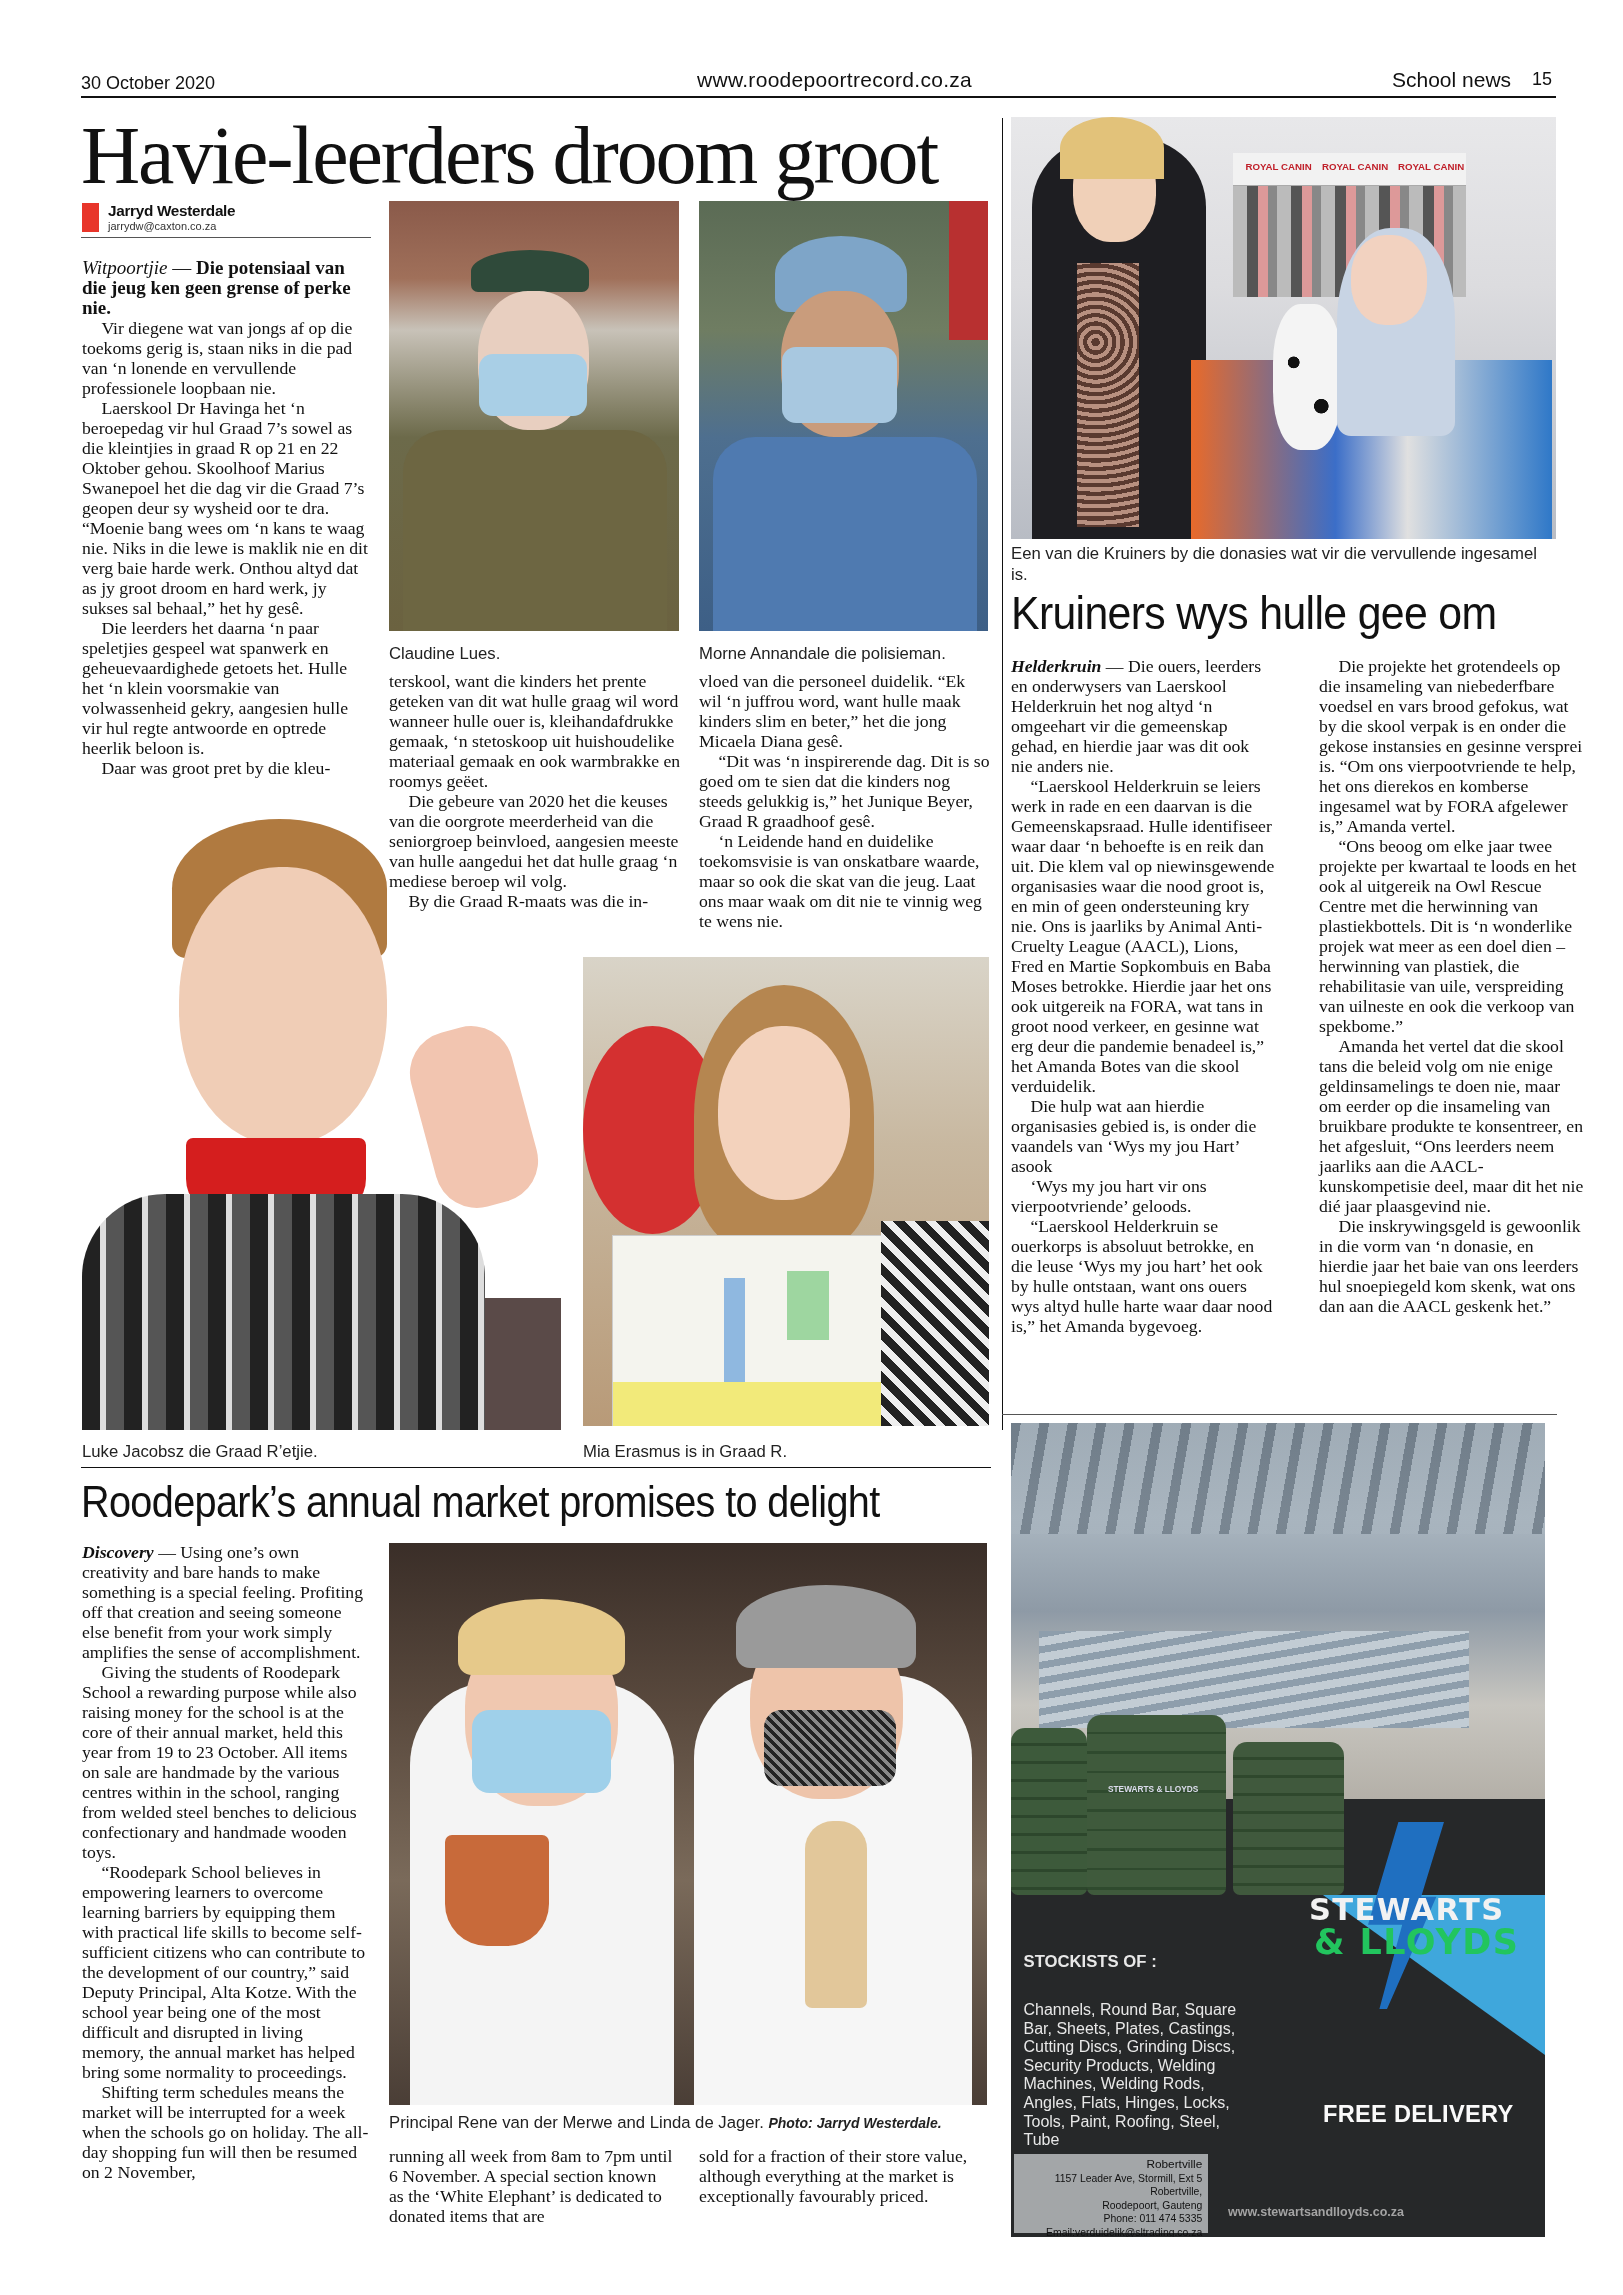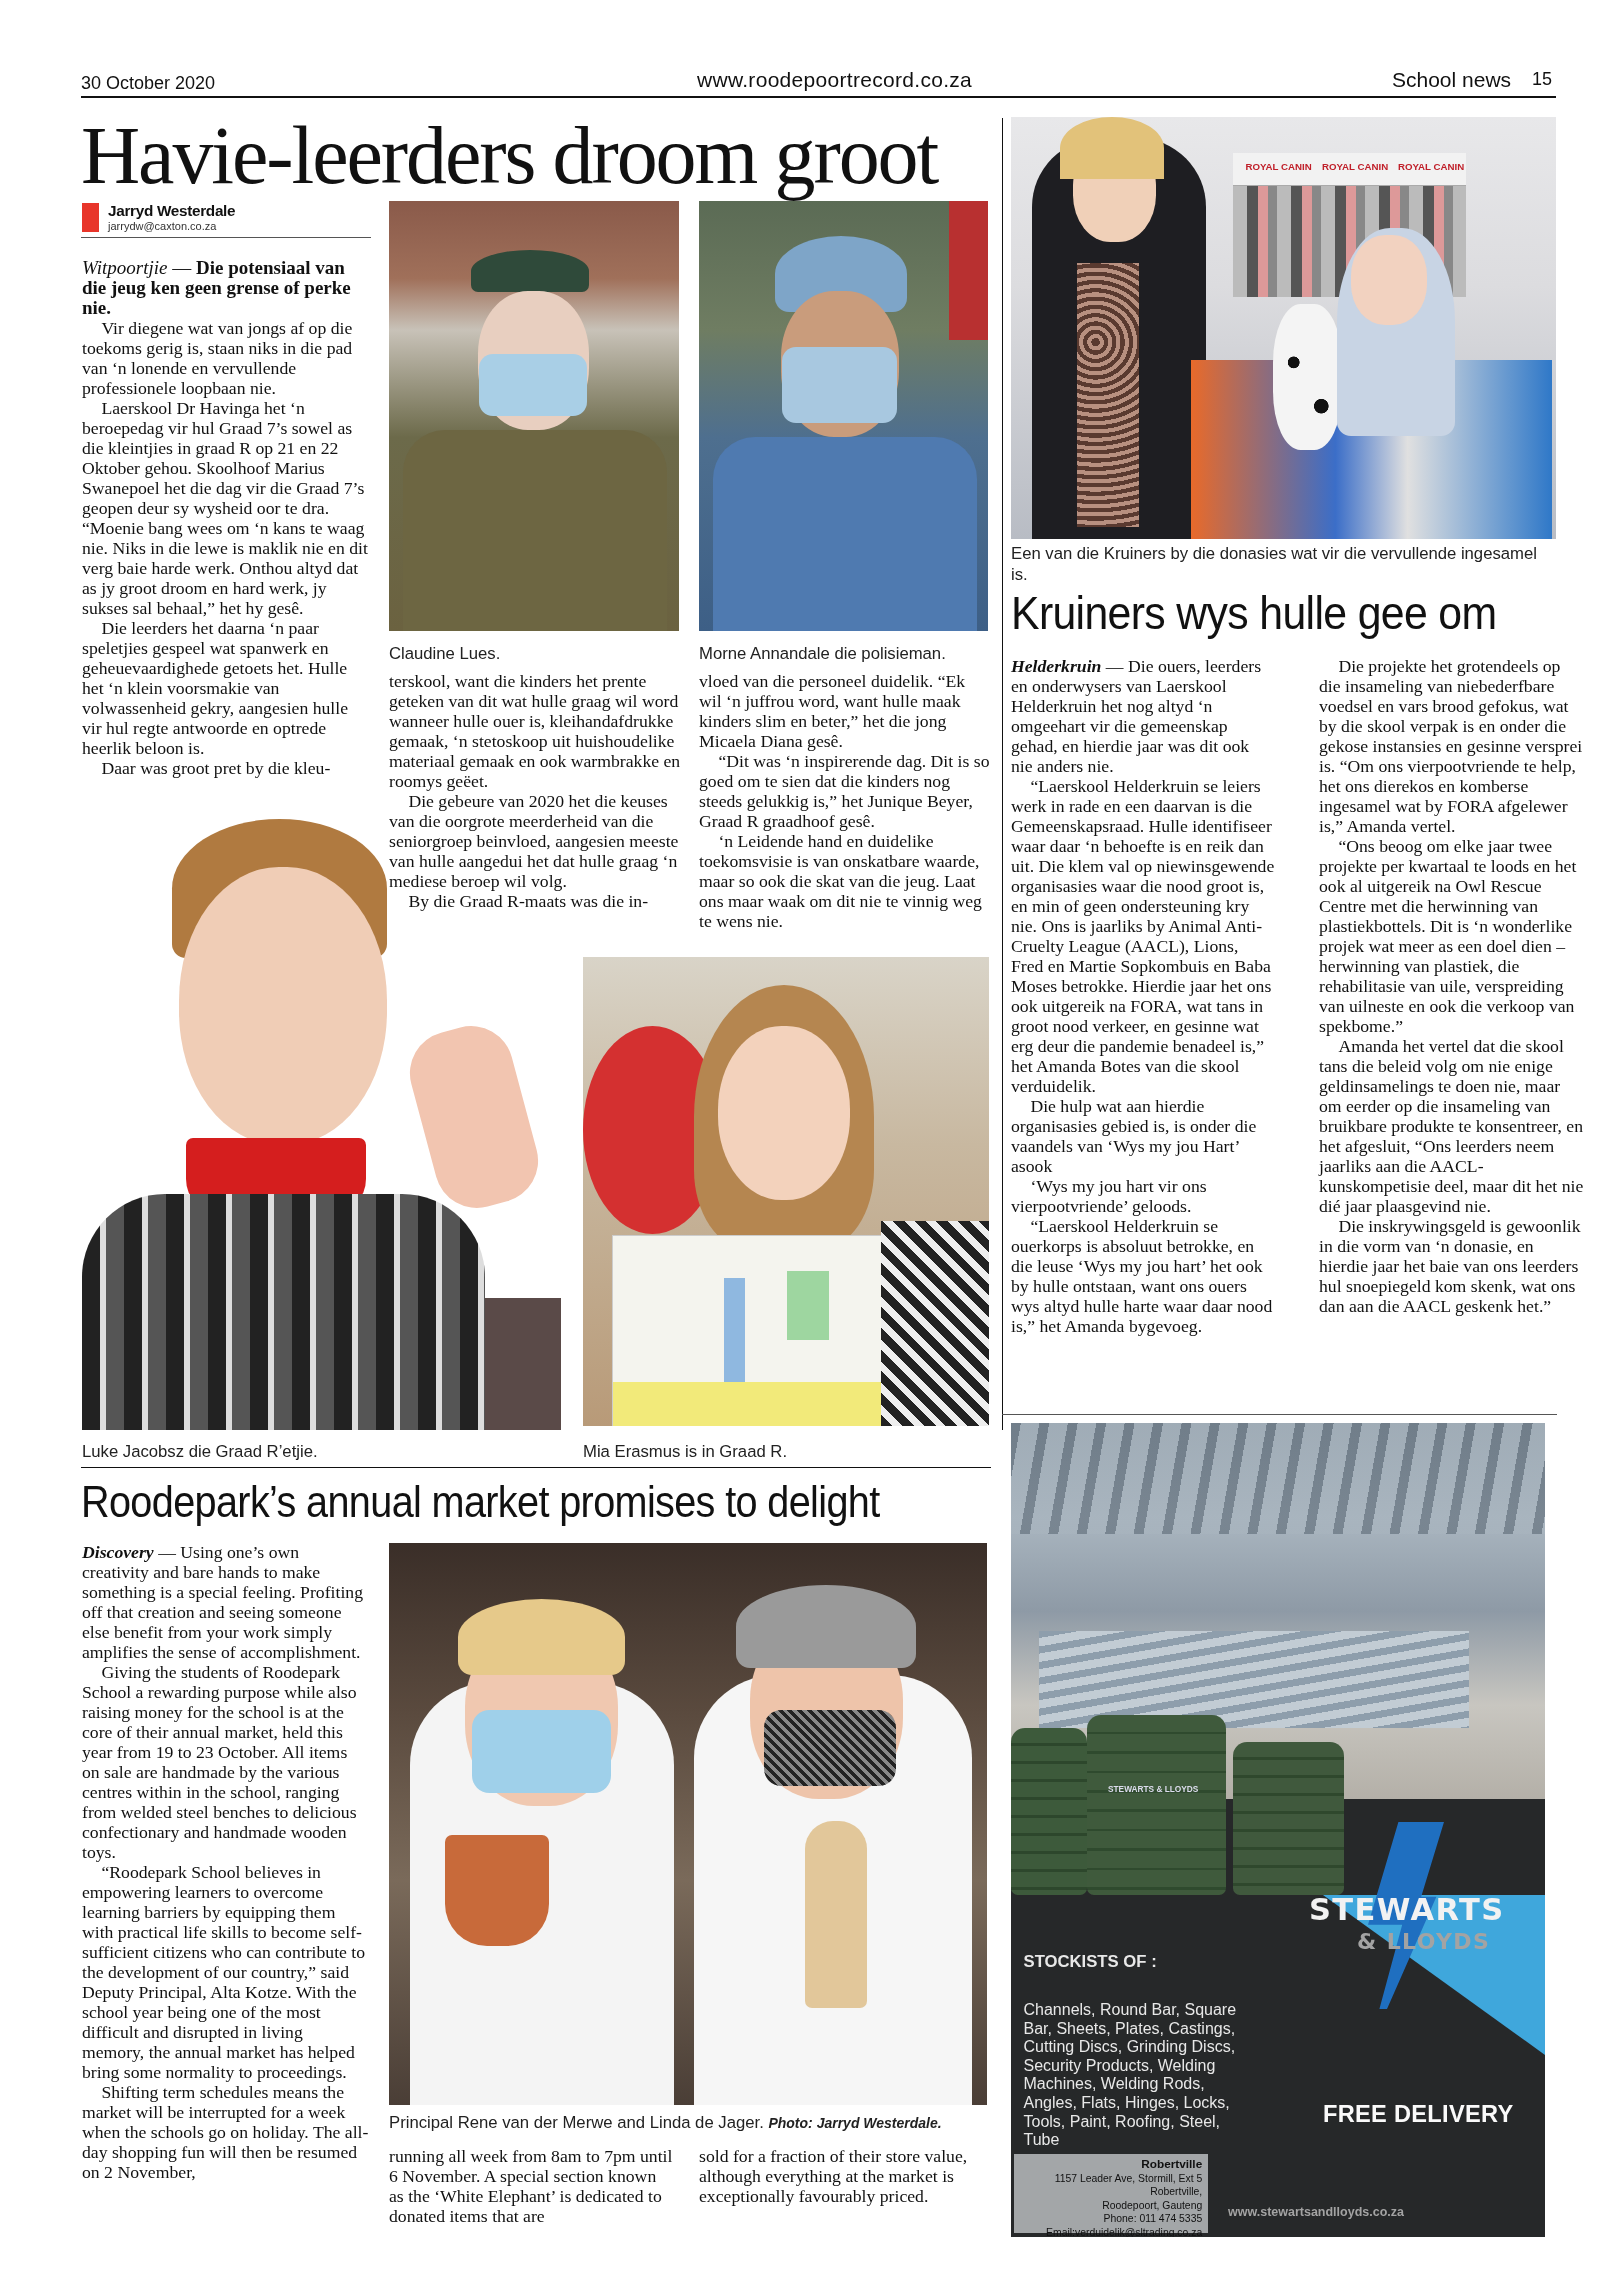--- a/index.html
+++ b/index.html
@@ -177,28 +177,28 @@
       <span class="sans" style="position:absolute;left:21px;top:69px;font-size:8.3px;color:#dde;font-weight:bold;">STEWARTS &amp; LLOYDS</span>
     </div>
     <div class="abs" style="left:222px;top:319px;width:111px;height:153px;border-radius:14px 14px 7px 7px;background:repeating-linear-gradient(180deg,#40593d 0 15.3px,#2f482d 15.3px 18px);"></div>
     <div class="abs" style="left:0;top:305px;width:76px;height:167px;border-radius:14px 14px 7px 7px;background:repeating-linear-gradient(180deg,#3d5a3b 0 15.3px,#2d472c 15.3px 18px);"></div>
   </div>
 
   <div class="abs" style="left:312px;top:472px;width:222px;height:160px;background:#3fa7dc;clip-path:polygon(0 0,100% 0,100% 100%);"></div>
 
   <div class="abs" style="left:357px;top:399px;width:76px;height:187px;background:#1f6fc0;clip-path:polygon(40% 0,100% 0,70% 40%,90% 40%,25% 100%,15% 100%,45% 55%,0 55%);"></div>
   <div class="abs sans" style="left:298px;top:472px;font-size:30.5px;line-height:30.5px;font-weight:bold;color:#f2f2f2;letter-spacing:1.4px;font-family:'DejaVu Sans',sans-serif;">STEWARTS</div>
-  <div class="abs sans" style="left:303px;top:504px;font-size:22px;line-height:30.5px;font-weight:bold;color:#a3a3a3;letter-spacing:1.4px;font-family:'DejaVu Sans',sans-serif;margin-left:43px;">&amp; LLOYDS</div>
+  <div class="abs sans" style="left:303px;top:504px;font-size:35px;line-height:30.5px;font-weight:bold;color:#22c55e;letter-spacing:1.4px;font-family:'DejaVu Sans',sans-serif;">&amp; LLOYDS</div>
 
   <div class="abs ad-text" style="left:12.5px;top:529px;font-size:16.7px;font-weight:bold;">STOCKISTS OF :</div>
   <div class="abs ad-text" style="left:12.5px;top:578px;width:236px;font-size:16px;line-height:18.6px;">Channels, Round Bar, Square Bar, Sheets, Plates, Castings, Cutting Discs, Grinding Discs, Security Products, Welding Machines, Welding Rods, Angles, Flats, Hinges, Locks, Tools, Paint, Roofing, Steel, Tube</div>
   <div class="abs ad-text" style="left:312px;top:678px;font-size:23.6px;font-weight:bold;color:#fafafa;letter-spacing:0.3px;">FREE DELIVERY</div>
 
   <div class="abs" style="left:2.8px;top:731px;width:194px;height:79px;background:#a3a6a8;padding:4.2px 5.6px;box-sizing:border-box;text-align:right;font-family:'Liberation Sans',sans-serif;font-size:10.4px;line-height:13.5px;color:#111;">
-    <div style="font-weight:bold;font-size:11.8px;">Robertville</div>
+    <div style="font-weight:normal;font-size:11.8px;">Robertville</div>
     <div>1157 Leader Ave, Stormill, Ext 5 Robertville,</div>
     <div>Roodepoort, Gauteng</div>
     <div>Phone: 011 474 5335</div>
     <div>Email:verduidelik@sltrading.co.za</div>
   </div>
   <div class="abs ad-text" style="left:217px;top:782px;font-size:12.5px;font-weight:bold;color:#a3a3a3;">www.stewartsandlloyds.co.za</div>
 </div>
 
 
 </body></html>

